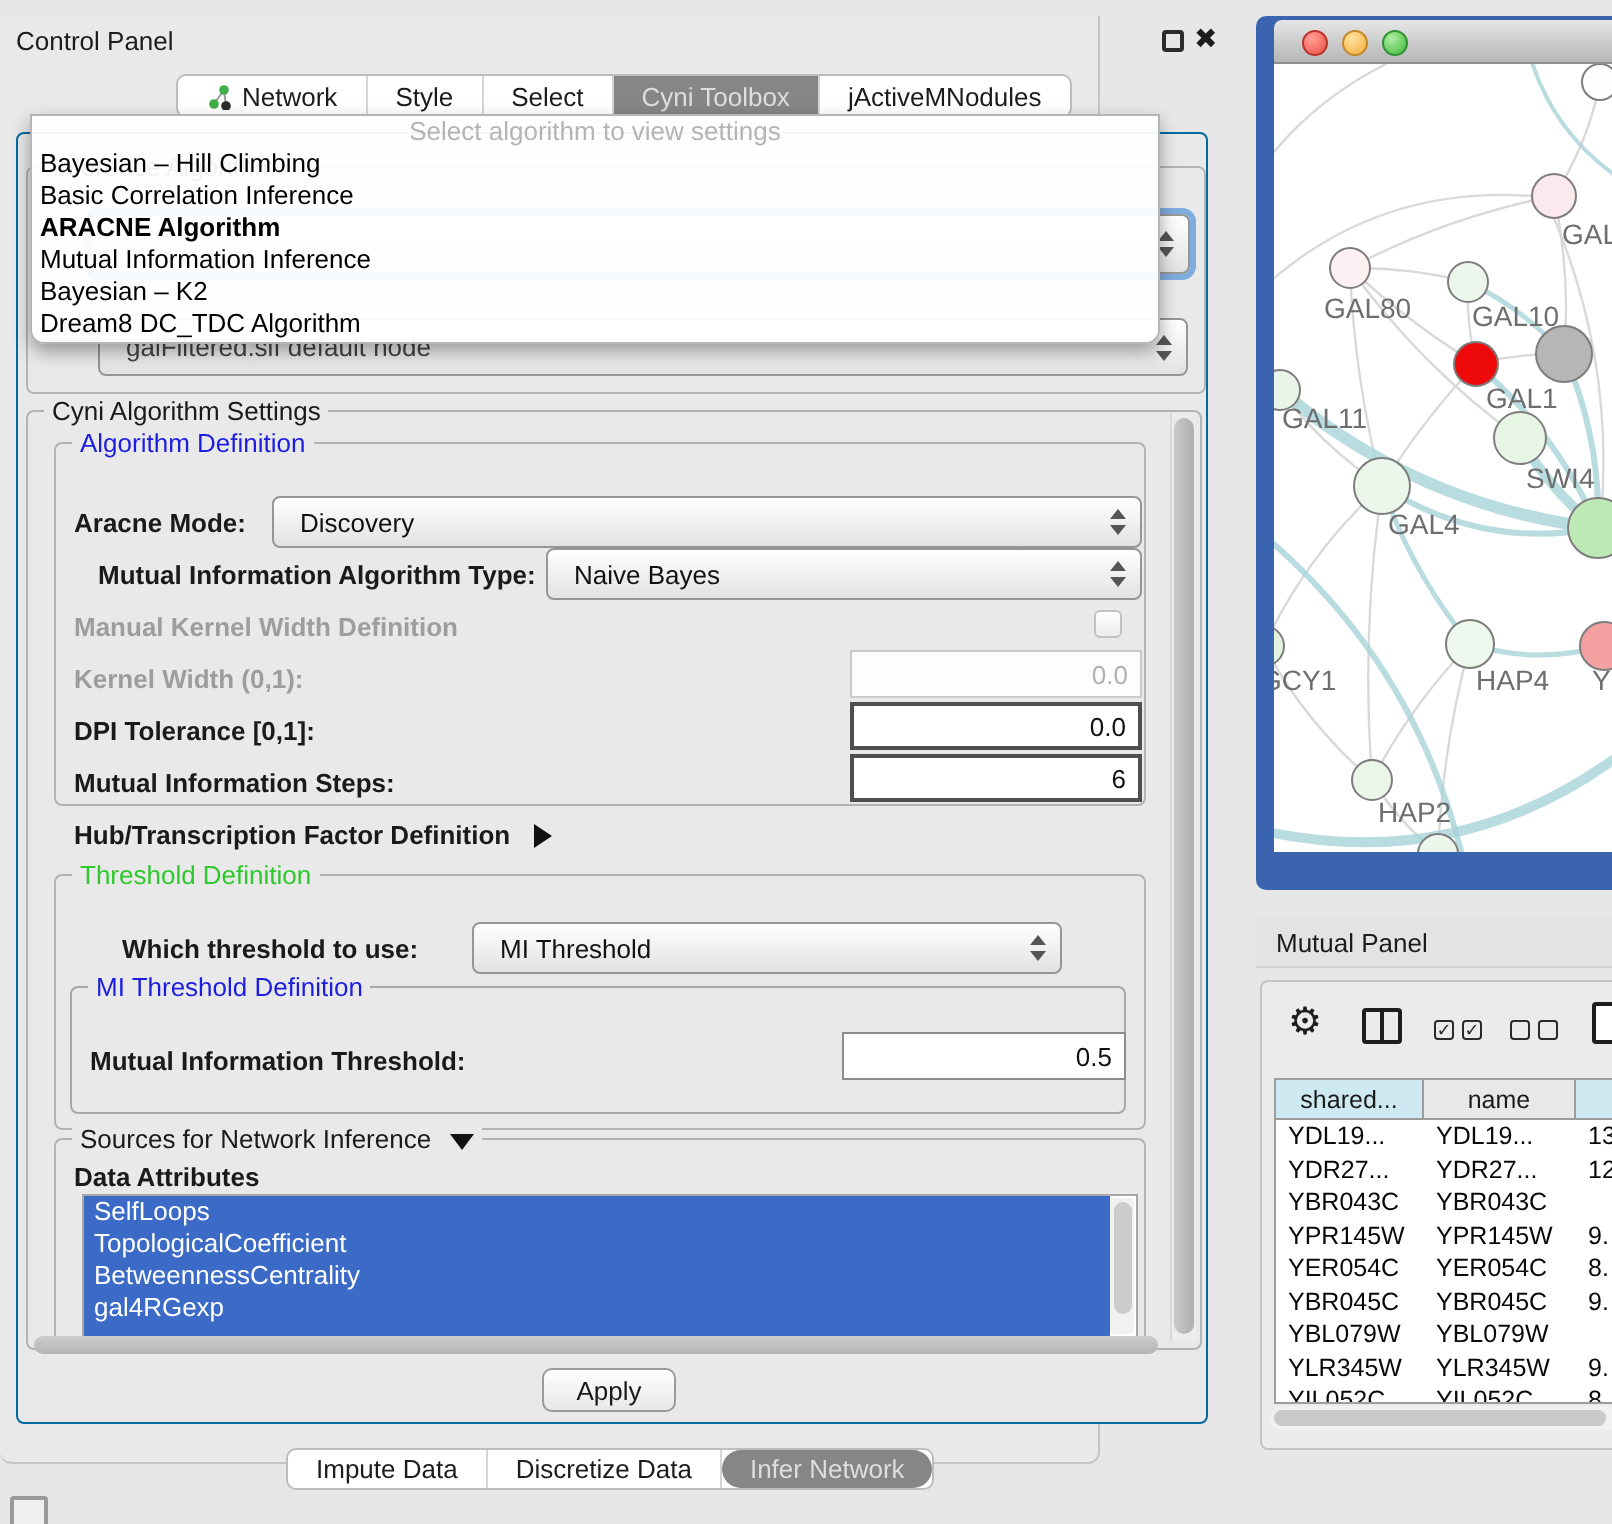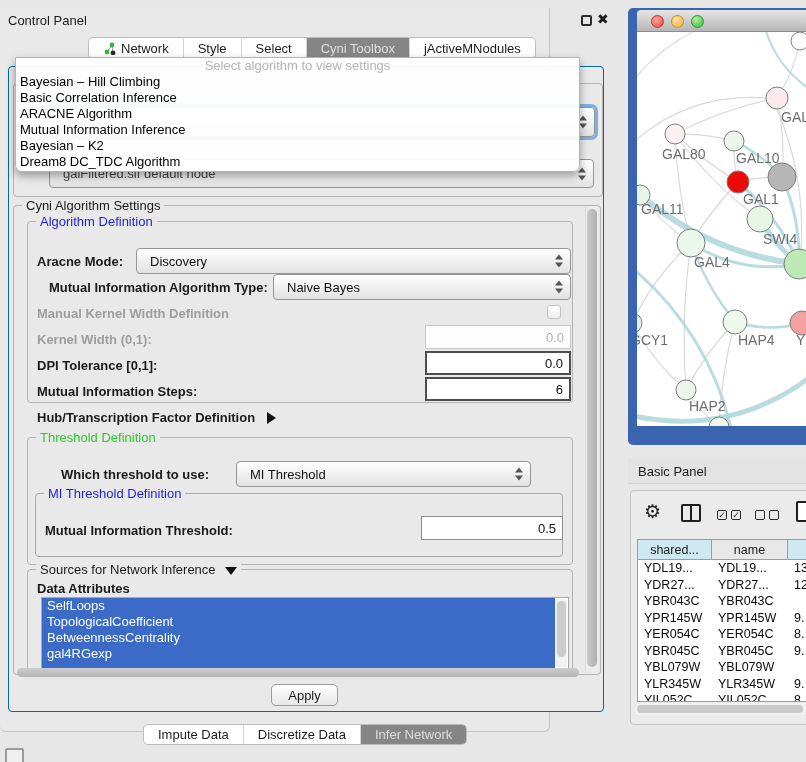--- a/index.html
+++ b/index.html
@@ -9,21 +9,21 @@
   
   .control-panel { position: absolute; left: 0; top: 8px; width: 550px; height: 724px;
     background: #e9e9e9; border-right: 1px solid #c6c6c6; border-bottom: 1px solid #c6c6c6;
     border-radius: 0 0 6px 6px; }
   .cp-title { position: absolute; left: 8px; top: 5px; font-size: 13px; color: #1c1c1c; }
   .float-btn { position: absolute; left: 581px; top: 7px; width: 11px; height: 11px; border: 2px solid #2c2c2c; border-radius: 2px; cursor: pointer; }
   .close-btn { position: absolute; left: 597px; top: 3px; font-size: 14px; font-weight: bold; color: #1c1c1c; cursor: pointer; }
 
   .tabstrip { position: absolute; display: flex; background: #ffffff; border: 1px solid #bdbdbd; border-radius: 5px; overflow: hidden; }
   .tabstrip .tab { display: flex; align-items: center; gap: 5px; padding: 0 14px; font-size: 13px; color: #1c1c1c; cursor: pointer; border-right: 1px solid #d5d5d5; white-space: nowrap; }
-  .tabstrip .tab:last-child { border-right: none; }
+  .tabstrip .tab:last-child { border-right: none; border-radius: 10px; }
   .tabstrip .tab.sel { background: #868686; color: #dedede; }
 
   .cp-content { position: absolute; left: 8px; top: 58px; width: 596px; height: 646px;
     border: 1px solid #0369a1; border-radius: 4px; background: #e9e9e9; }
 
   .groupbox { position: absolute; border: 1px solid #b3b3b3; border-radius: 4px; }
   .legend { position: absolute; top: -8px; left: 8px; background: #e9e9e9; padding: 0 4px; font-size: 13px; line-height: 15px; white-space: nowrap; }
   .legend.blue { color: #1d1de0; }
   .legend.green { color: #2dc92d; }
 
@@ -57,21 +57,21 @@
   .hscroll-thumb { position: absolute; height: 9px; background: linear-gradient(#cdcdcd,#b4b4b4); border-radius: 5px; }
 
   .apply-btn { position: absolute; background: linear-gradient(#ffffff,#e8e8e8); border: 1px solid #9b9b9b; border-radius: 5px;
     font-size: 13px; display: flex; align-items: center; justify-content: center; cursor: pointer; }
 
   
   .popup { position: absolute; left: 15px; top: 57px; width: 565px; height: 115px; background: rgba(255,255,255,0.94);
     border: 1px solid #b5b5b5; border-radius: 0 0 7px 7px; box-shadow: 0 4px 9px rgba(0,0,0,0.35); z-index: 50; overflow: hidden; }
   .popup-placeholder { height: 16px; line-height: 15px; text-align: center; color: #b4b4b4; font-size: 13px; }
   .popup-item { height: 16px; line-height: 16px; padding-left: 4px; font-size: 13px; color: #000; cursor: pointer; white-space: nowrap; }
-  .popup-item.bold { font-weight: normal; }
+  .popup-item.bold { font-weight: bold; }
 
   .ghost-combo { position: absolute; background: linear-gradient(#ffffff,#e2e2e2); border: 1px solid #969696; border-radius: 4px;
     font-size: 13px; color: #444; display: flex; align-items: center; padding-left: 13px; }
   .focus-ring { box-shadow: 0 0 0 3px #7fadde; }
 
   
   .net-frame { position: absolute; left: 628px; top: 8px; width: 180px; height: 437px; background: #3a64ad; border-radius: 5px 0 0 5px; }
   .net-titlebar { position: absolute; left: 9px; top: 2px; width: 171px; height: 22px;
     background: linear-gradient(#e6e6e6, #b6b6b6); border-bottom: 1px solid #8f8f8f; border-radius: 4px 0 0 0; }
   .tl { position: absolute; top: 4.5px; width: 13px; height: 13px; border-radius: 50%; cursor: pointer; }
@@ -318,21 +318,21 @@
           <text x="57" y="235" font-size="14" fill="#6e6e6e" font-family="Liberation Sans, DejaVu Sans, sans-serif">GAL4</text>
           <text x="101" y="313" font-size="14" fill="#6e6e6e" font-family="Liberation Sans, DejaVu Sans, sans-serif">HAP4</text>
           <text x="159" y="313" font-size="14" fill="#6e6e6e" font-family="Liberation Sans, DejaVu Sans, sans-serif">Y</text>
           <text x="-7" y="313" font-size="14" fill="#6e6e6e" font-family="Liberation Sans, DejaVu Sans, sans-serif">GCY1</text>
           <text x="52" y="379" font-size="14" fill="#6e6e6e" font-family="Liberation Sans, DejaVu Sans, sans-serif">HAP2</text>
         </svg>
     </div>
   </div>
 
   <div class="tp-header">
-    <div class="tp-title">Basic Panel</div>
+    <div class="tp-title">Mutual Panel</div>
   </div>
   <div class="tp-body">
     <div class="tp-toolbar">
       <div class="gear">⚙</div>
       <div class="icon-split"></div>
       <div class="cb-pair" style="left:86px;">
         <div class="cb-sq">✓</div>
           <div class="cb-sq">✓</div>
       </div>
       <div class="cb-pair" style="left:124px;">

